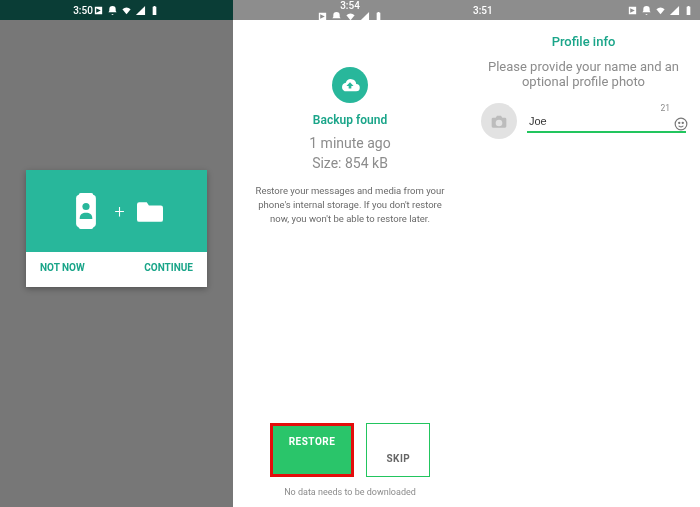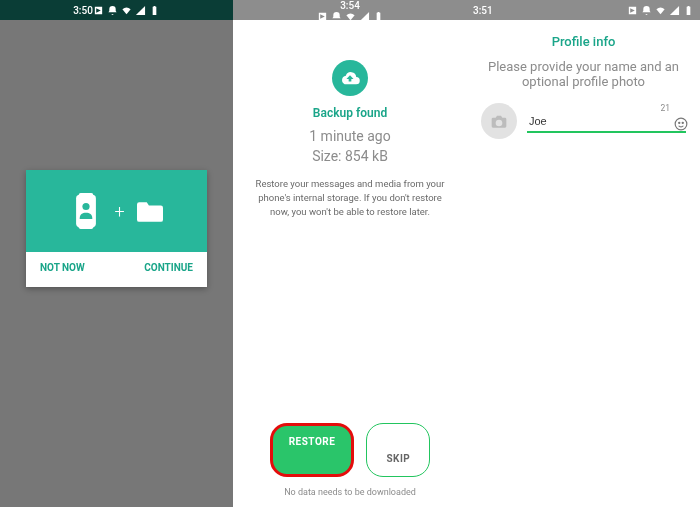--- a/index.html
+++ b/index.html
@@ -59,42 +59,41 @@
     justify-content: space-between;
     gap: 16px;
     padding: 10px 14px 14px;
     font-size: 10px;
     font-weight: 700;
     color: #1aa589;
   }
   .card-actions span { cursor: pointer; }
 
   
-  .s2-body { padding: 40px 12px 0; text-align: center; }
+  .s2-body { padding: 40px 12px 0; text-align: center; margin-top: 7px; }
   .cloud-circle {
     width: 36px; height: 36px; border-radius: 50%;
     background: #28b79b; margin: 0 auto 10px;
     display: flex; align-items: center; justify-content: center;
   }
   .s2-title { color: #1aa589; font-size: 12px; font-weight: 600; margin-bottom: 6px; }
   .s2-meta { color: #8c8c8c; font-size: 14px; line-height: 1.45; margin-bottom: 10px; }
   .s2-desc { color: #6a6a6a; font-size: 9.5px; line-height: 1.5; padding: 0 6px; }
   .s2-footer {
     position: absolute; bottom: 10px; left: 0; right: 0;
     text-align: center;
   }
   .btn-row { display: flex; justify-content: center; gap: 0; margin-bottom: 10px; }
   .btn {
     font-size: 10px; font-weight: 700;
     padding: 10px 16px;
     min-width: 64px;
     text-align: center;
     cursor: pointer;
     letter-spacing: 0.5px;
-    border-radius: 17px;
   }
   .btn-restore { background: #2ac56a; color: #fff; border: 3px solid #e40c0c; }
   .btn-skip { background: #fff; color: #666; border: 1px solid #22c55e; margin-left: 12px; padding-top:29px; padding-bottom:12px;}
   .s2-note { color: #8c8c8c; font-size: 9px; }
 
   
   .s3-body { padding: 14px 14px 0; text-align: center; }
   .s3-title { color: #1aa589; font-size: 13px; font-weight: 500; margin-bottom: 10px; }
   .s3-desc { color: #8c8c8c; font-size: 13px; margin-bottom: 14px; }
   .profile-row { display: flex; align-items: center; gap: 10px; }

